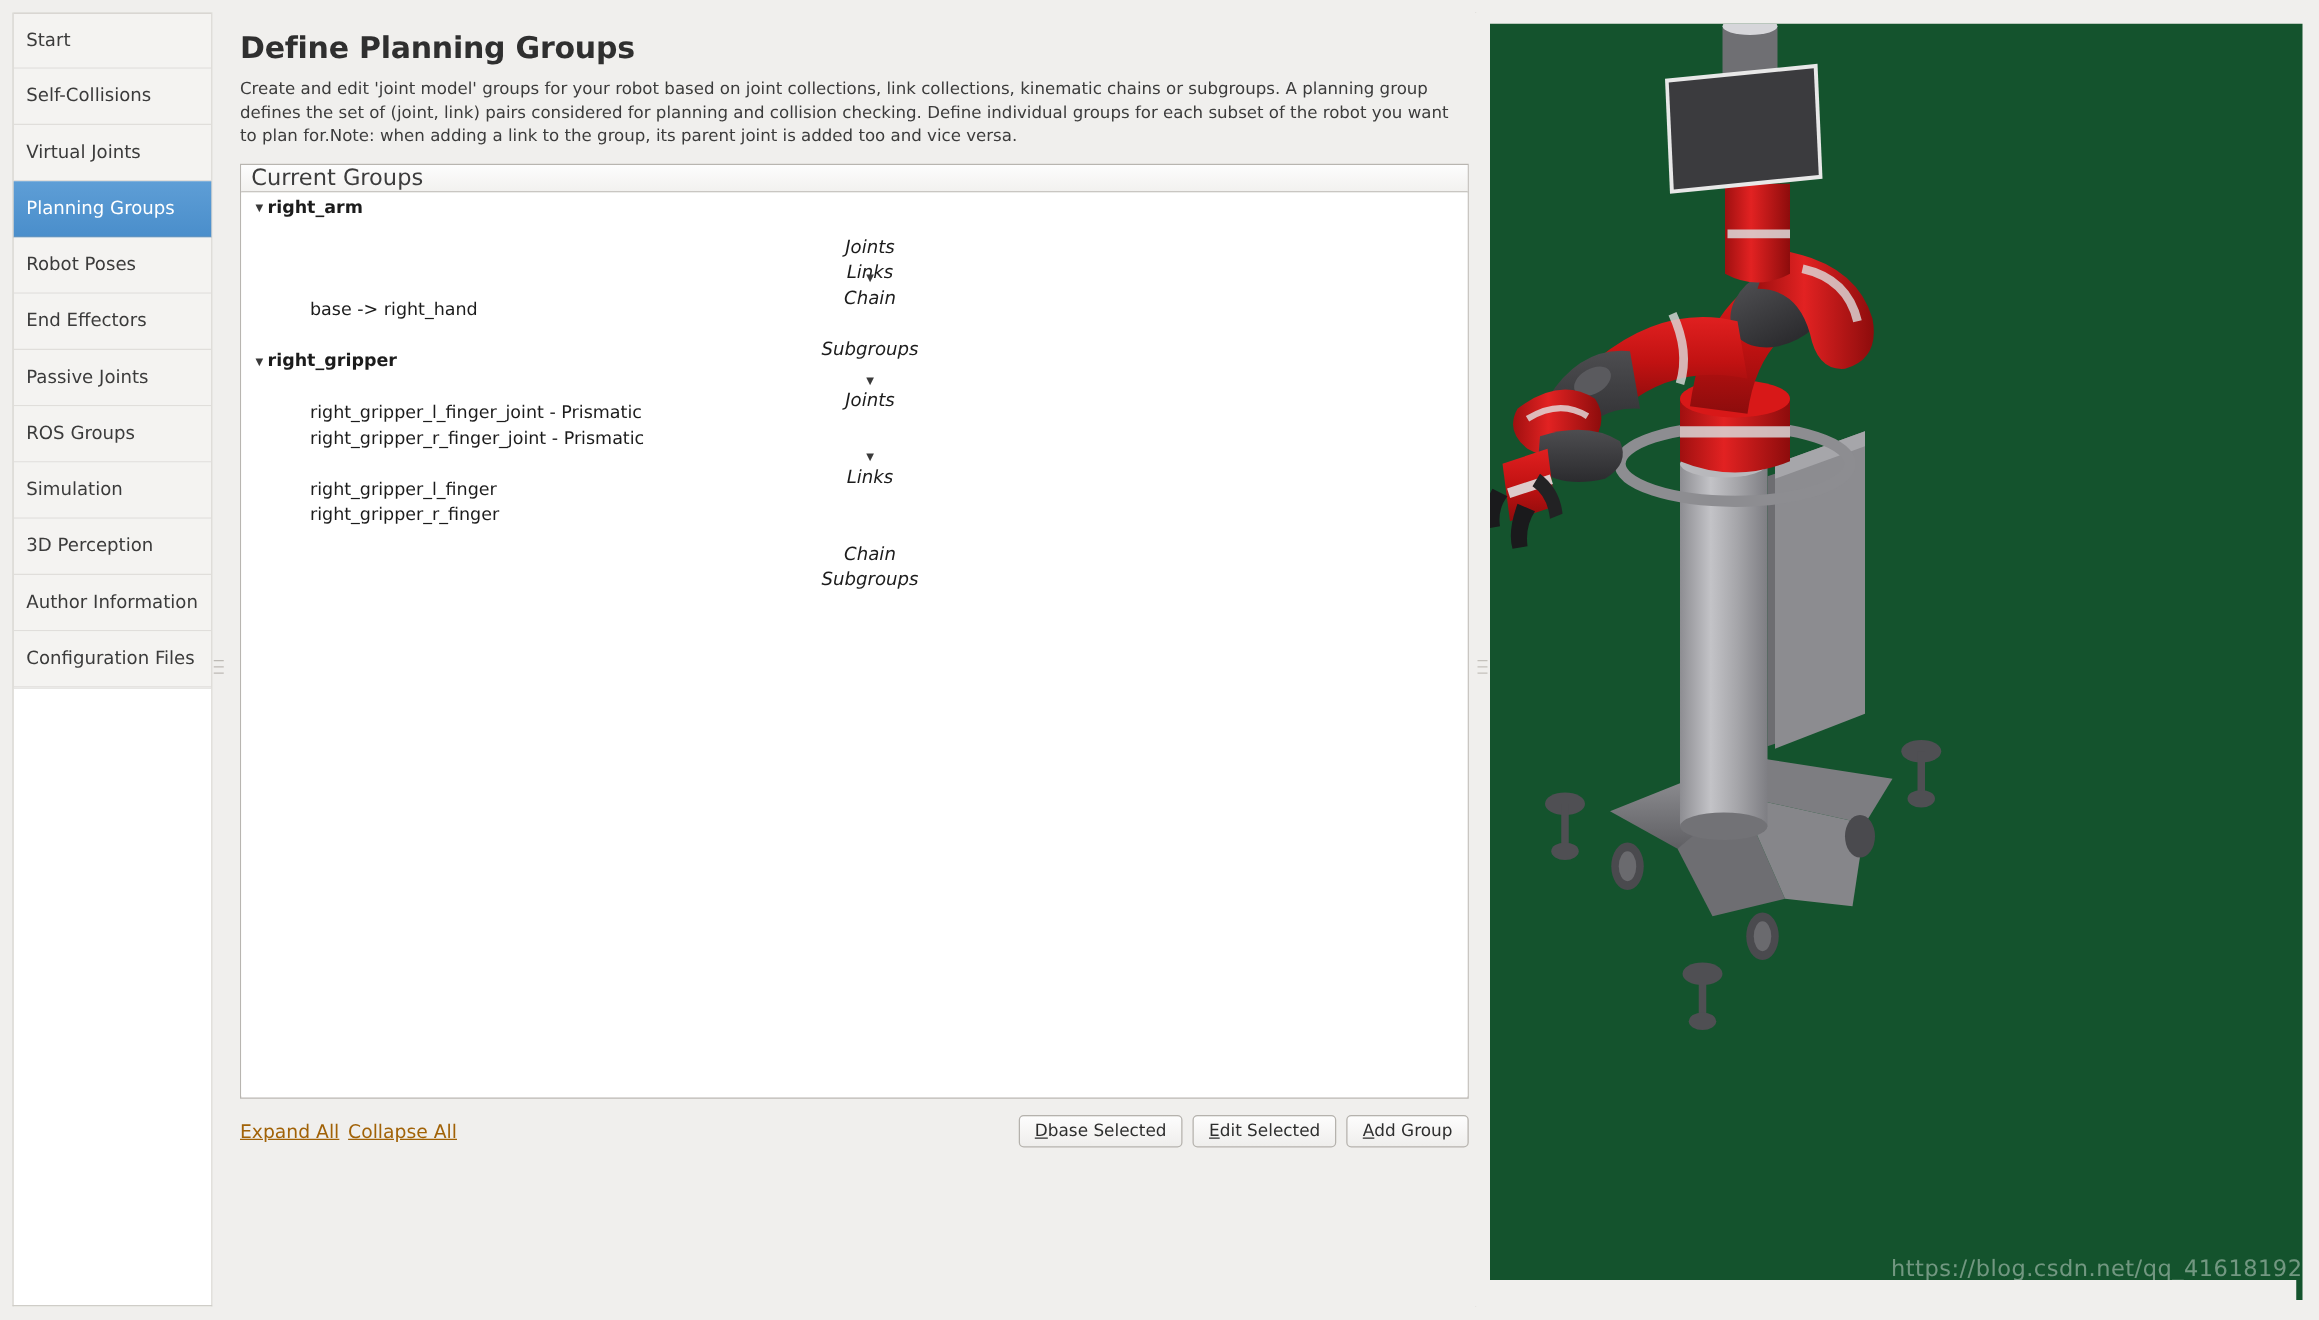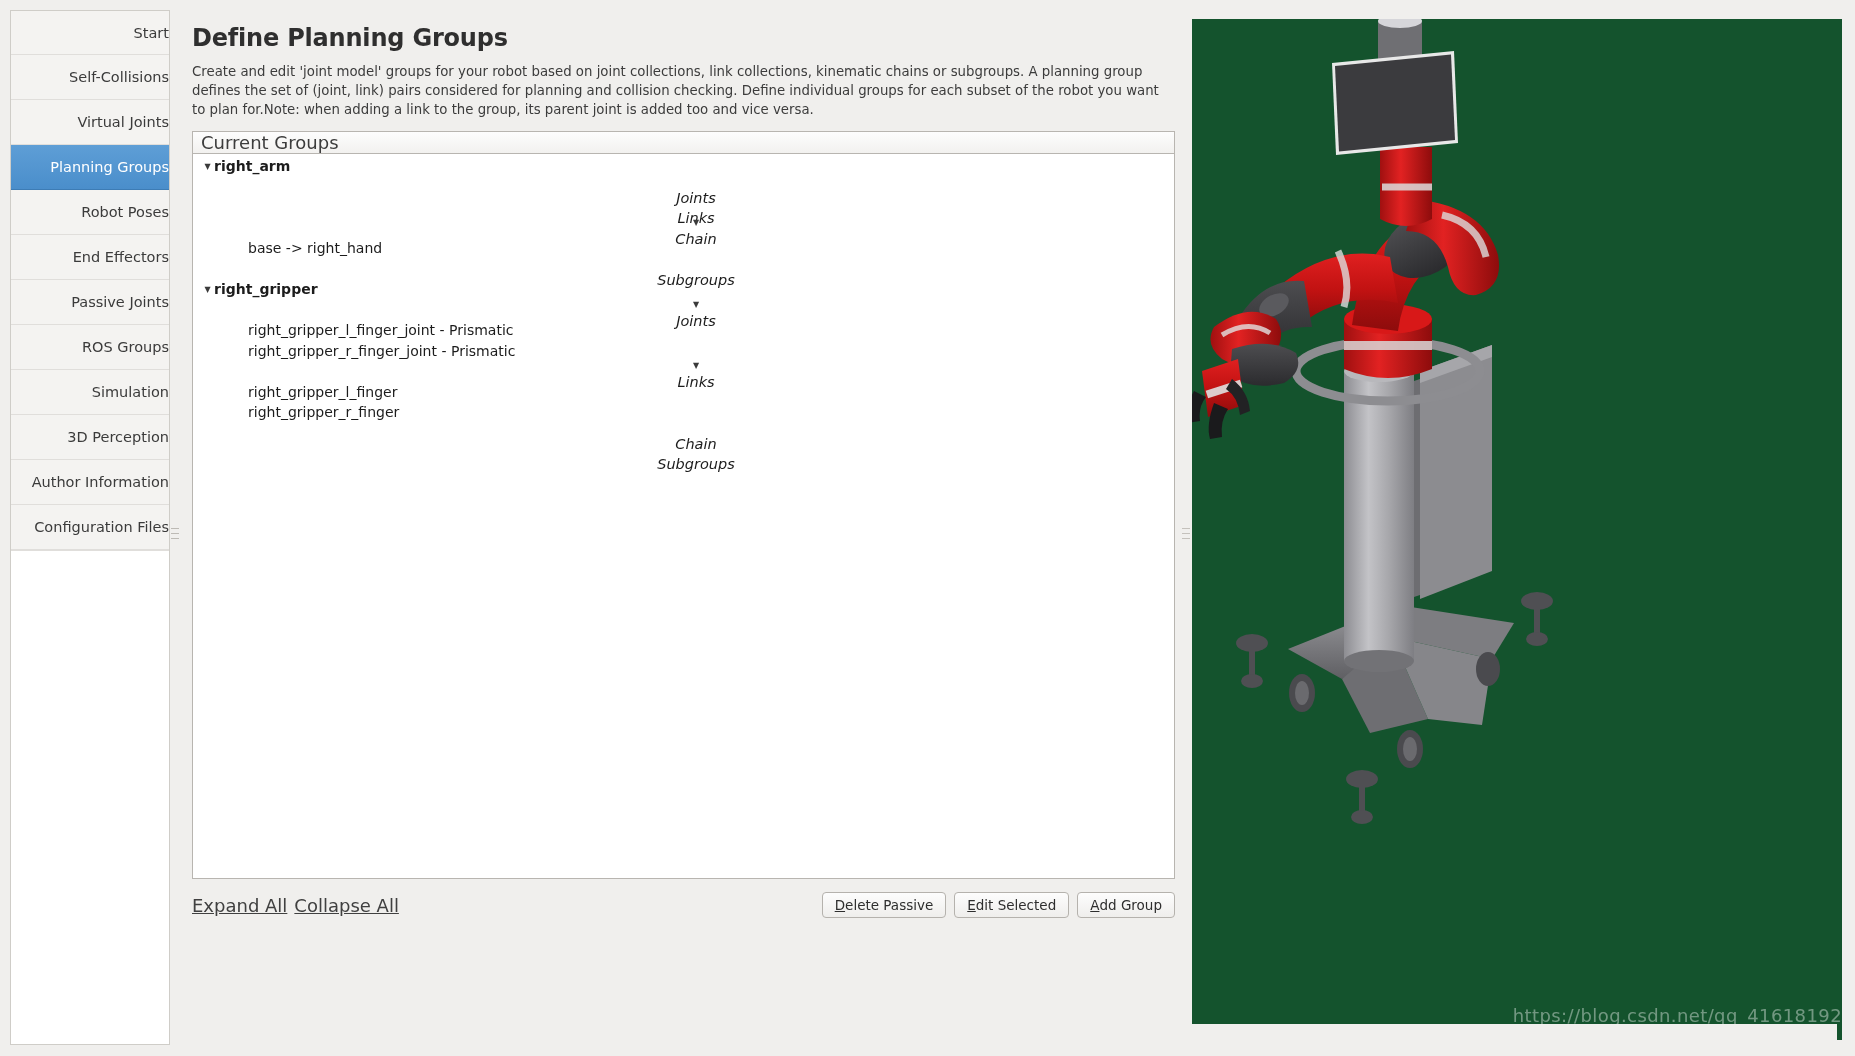--- a/index.html
+++ b/index.html
@@ -32,21 +32,20 @@
     flex: 0 0 45px;
     display: flex;
     align-items: center;
     padding-left: 10px;
     font-size: 14.5px;
     color: #3b3b3b;
     border-bottom: 1px solid #e0dedb;
     background: #f4f3f1;
     cursor: pointer;
     white-space: nowrap;
-    justify-content: flex-end;
   }
   .nav-item:first-child { border-top: 1px solid #cfcdc8; }
   .nav-item.selected {
     background: linear-gradient(to bottom, #5e9ed6 0%, #4a8ecb 100%);
     color: #ffffff;
     border-bottom-color: #3d7cb5;
   }
   #sidebar-filler {
     flex: 1 1 auto;
     background: #ffffff;
@@ -149,22 +148,22 @@
   #bottom-bar {
     position: relative;
     width: 983px;
     height: 40px;
     margin-top: 6px;
     display: flex;
     align-items: center;
   }
   #links { display: flex; gap: 7px; }
   .link {
-    font-size: 18px;
-    color: #404040;
+    font-size: 15px;
+    color: #a16207;
     text-decoration: underline;
     cursor: pointer;
   }
   #btn-group {
     margin-left: auto;
     display: flex;
     gap: 8px;
   }
   .btn {
     height: 26px;
@@ -358,21 +357,21 @@
     </div>
 
     <div id="bottom-bar">
       <div id="links">
           <span class="link">Expand All</span>
           <span class="link">Collapse All</span>
         </div>
       <div id="btn-group">
           <div class="btn">
             <span class="mn">D</span>
-            <span>elete Passive</span>
+            <span>base Selected</span>
           </div>
           <div class="btn">
             <span class="mn">E</span>
             <span>dit Selected</span>
           </div>
           <div class="btn">
             <span class="mn">A</span>
             <span>dd Group</span>
           </div>
         </div>

